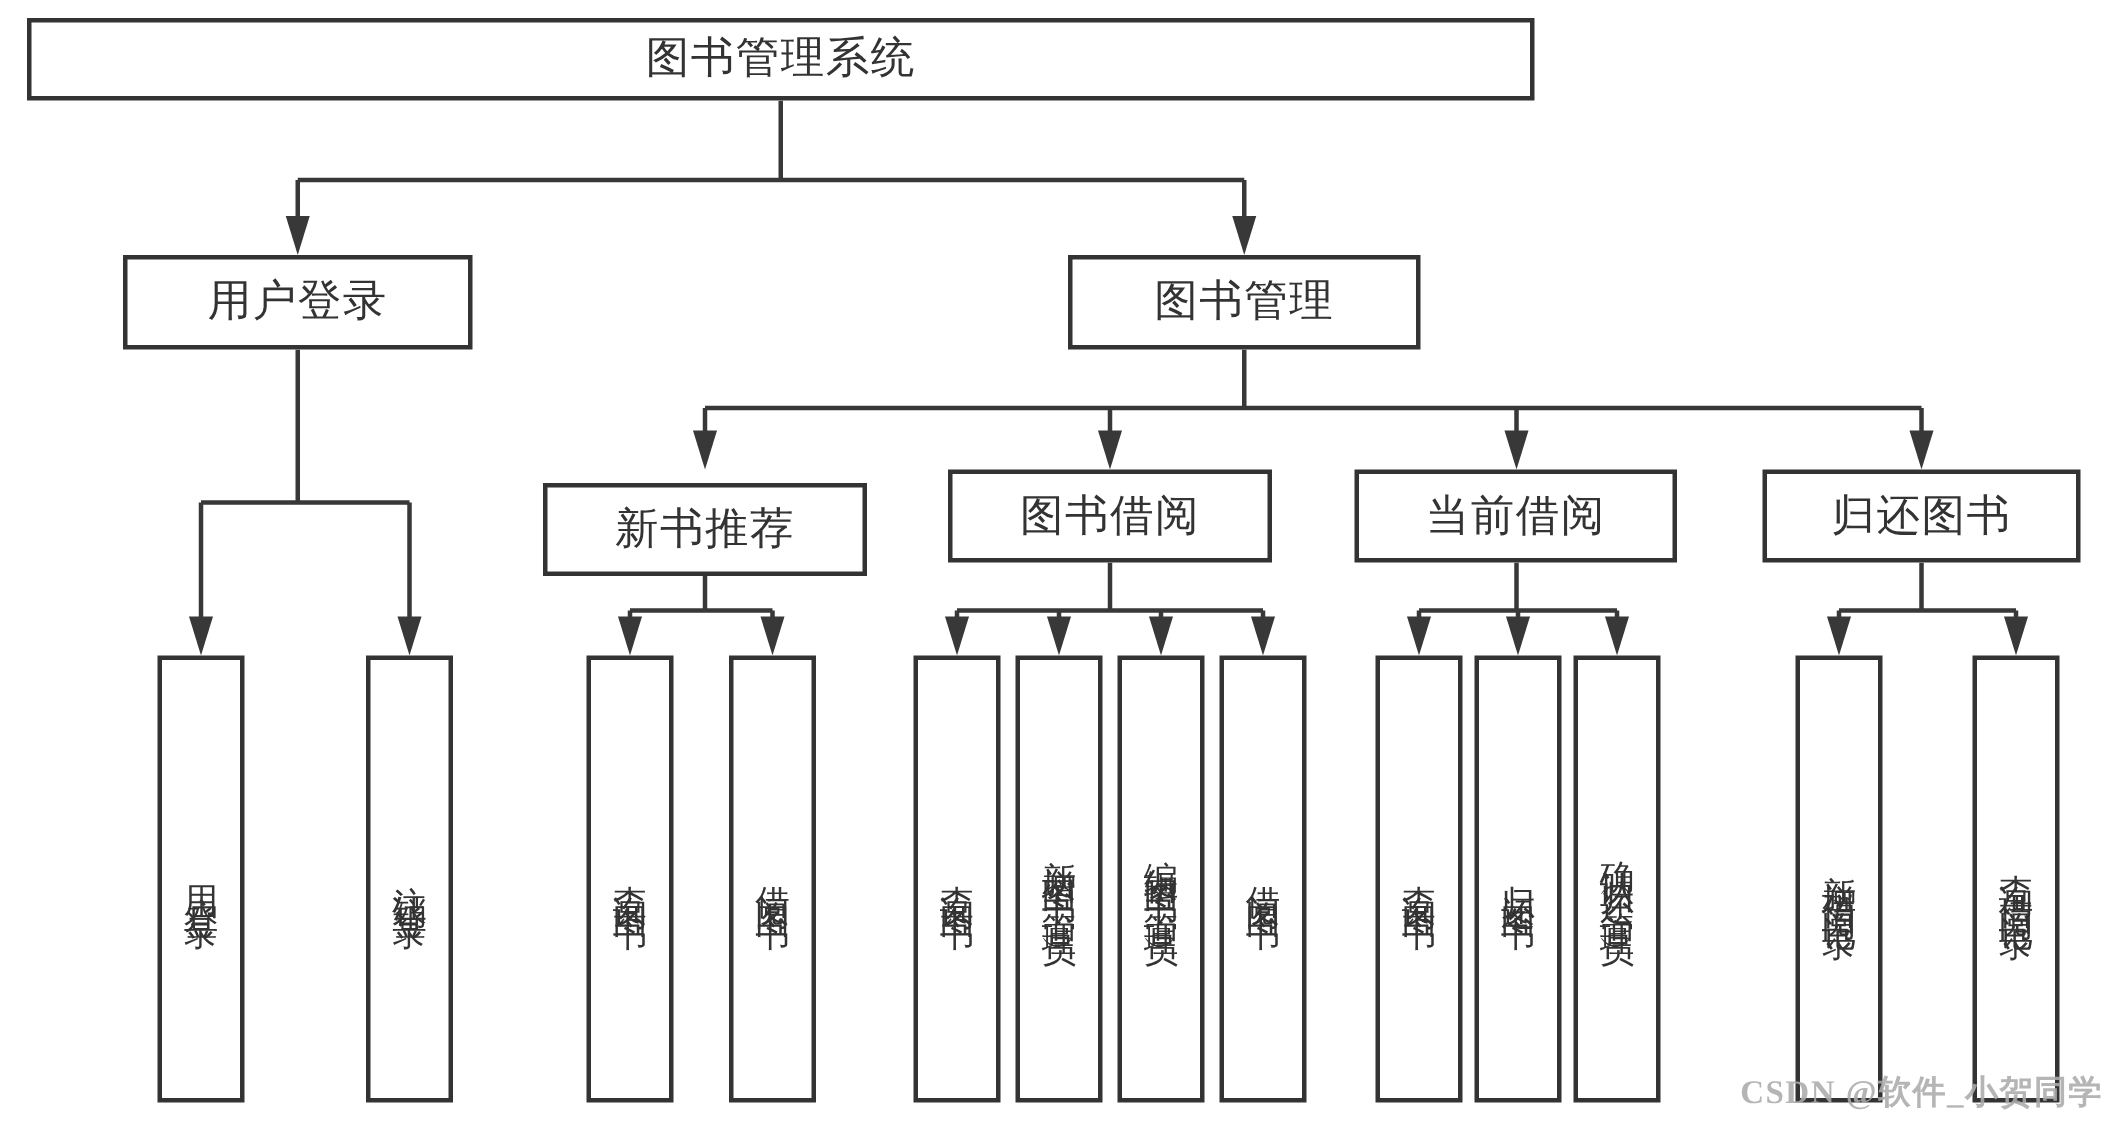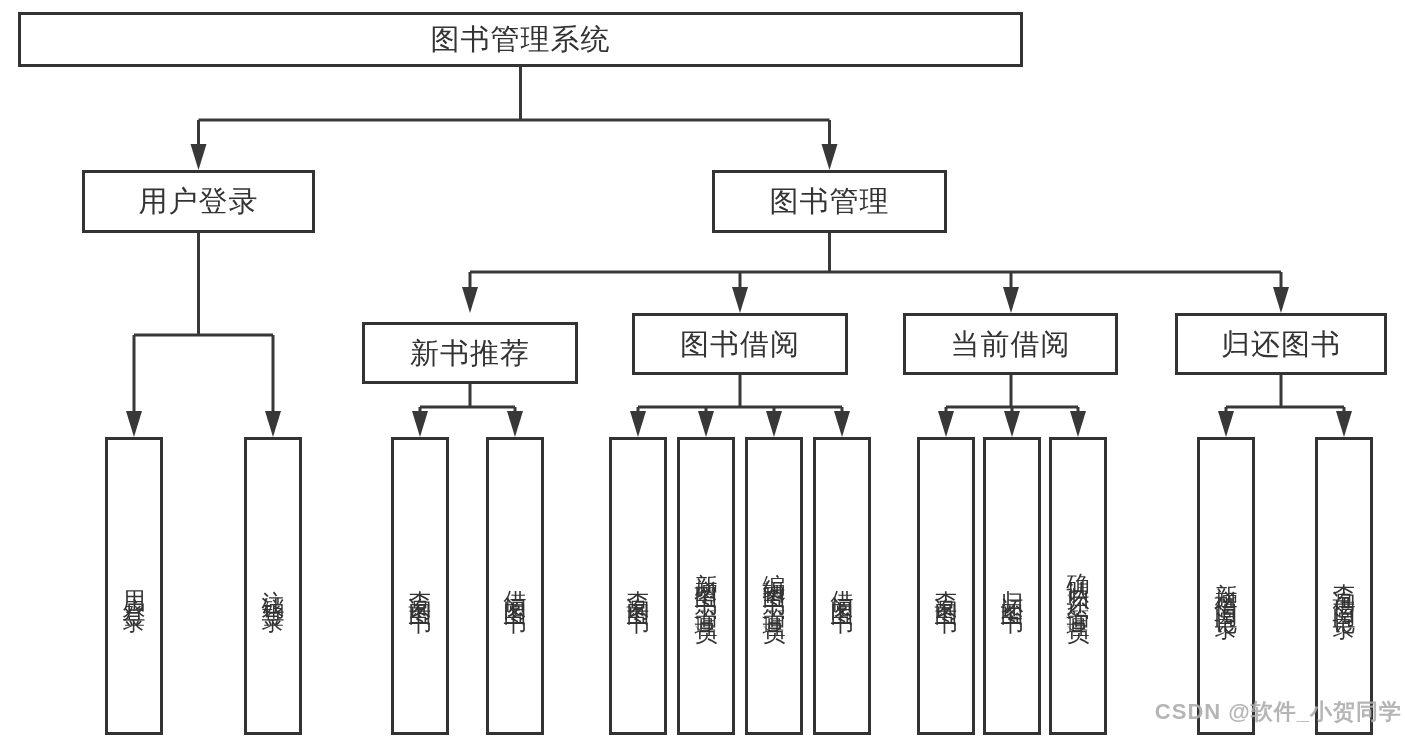--- a/index.html
+++ b/index.html
@@ -38,28 +38,29 @@
   }
   .box.leaf .vtext {
     writing-mode: vertical-rl;
     text-orientation: mixed;
     letter-spacing: 7px;
     line-height: 1;
   }
   .watermark {
     position: absolute;
     right: 3px;
-    bottom: 20px;
+    bottom: 4px;
     z-index: 3;
     color: #ababab;
     font-size: 22px;
     font-weight: 700;
     letter-spacing: 1px;
     opacity: 0.88;
     white-space: nowrap;
+    font-family: Liberation Serif, serif;
   }
 </style>
 </head>
 <body>
 
 <div id="canvas">
 
   <svg id="connectors" viewBox="0 0 1405 747" xmlns="http://www.w3.org/2000/svg" aria-hidden="true">
     <path fill="none" stroke="#383838" stroke-width="3" d="
       M520.5 67 V120 M198.5 120 H829.5 M198.5 120 V148 M829.5 120 V148

